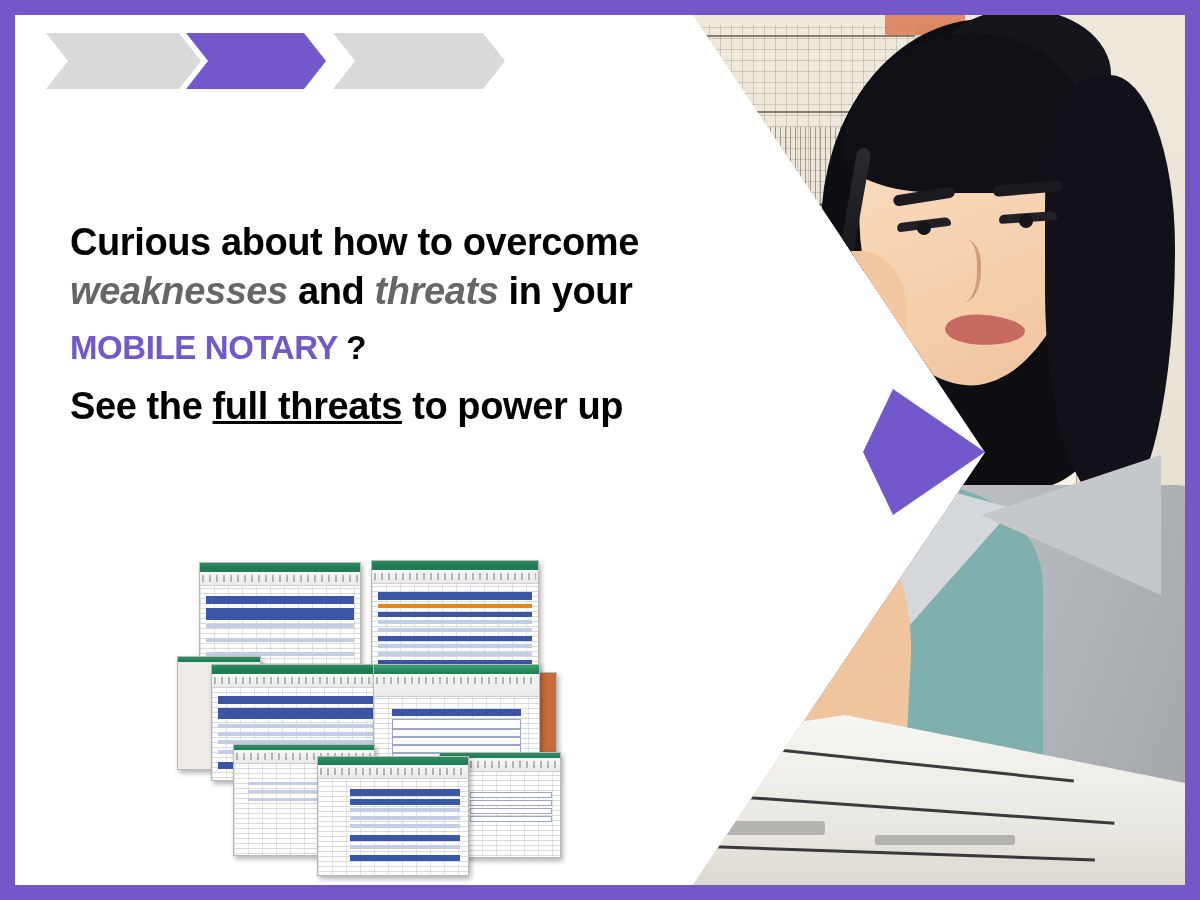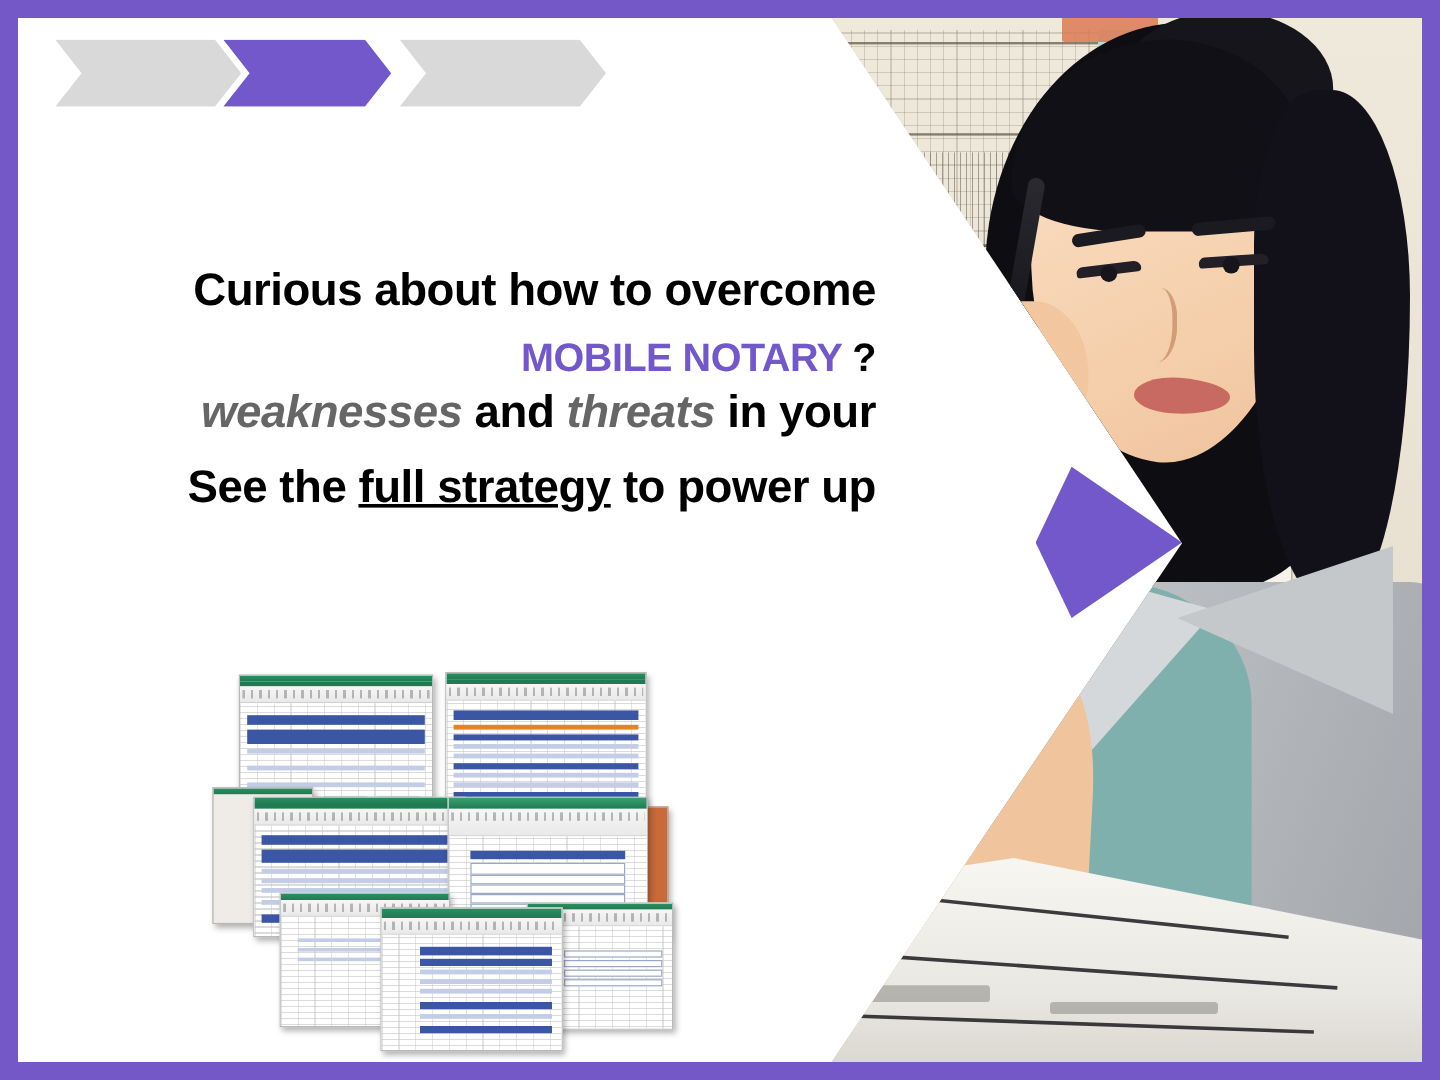--- a/index.html
+++ b/index.html
@@ -233,21 +233,21 @@
     background: #eab285; z-index: 7;
     -webkit-clip-path: polygon(0 40px, 300px 0, 300px 80px, 0 80px);
     clip-path: polygon(0 40px, 300px 0, 300px 80px, 0 80px);
   }
 
   
   #headline {
     position: absolute;
     left: 55px; top: 203px;
     width: 660px;
-    text-align: right;
+    text-align: left;
     font-family: "Liberation Sans Narrow", "Liberation Sans", sans-serif;
     font-weight: bold;
     color: #000000;
     line-height: 1.30;
     letter-spacing: -0.4px;
   }
   #line-1, #line-2 { font-size: 38px; }
   #line-3 { font-size: 33px; margin-top: 10px; }
   #line-4 { font-size: 38px; margin-top: 12px; }
   .grey-ital { color: #666666; font-style: italic; }
@@ -318,23 +318,23 @@
   <div id="canvas">
 
     <div id="chevrons">
       <div class="chev" id="chev-1"></div>
       <div class="chev" id="chev-2"></div>
       <div class="chev" id="chev-3"></div>
     </div>
 
     <div id="headline">
       <div id="line-1">Curious about how to overcome</div>
+      <div id="line-2"><span class="grey-ital">weaknesses</span><span> and </span><span class="grey-ital">threats</span><span> in your</span></div>
       <div id="line-3"><span class="accent">MOBILE NOTARY</span><span> ?</span></div>
-      <div id="line-2"><span class="grey-ital">weaknesses</span><span> and </span><span class="grey-ital">threats</span><span> in your</span></div>
-      <div id="line-4"><span>See the </span><span class="ul">full strategy</span><span> to power up</span></div>
+      <div id="line-4"><span>See the </span><span class="ul">full threats</span><span> to power up</span></div>
     </div>
 
     <div id="collage">
 
       <div class="win" style="left:14px; top:14px; width:160px; height:108px;">
         <div class="tb"></div>
         <div class="tb-b"></div>
         <div class="ribbon"></div>
         <div class="grid">
           <div class="bhead" style="top:10px;height:8px;"></div>

